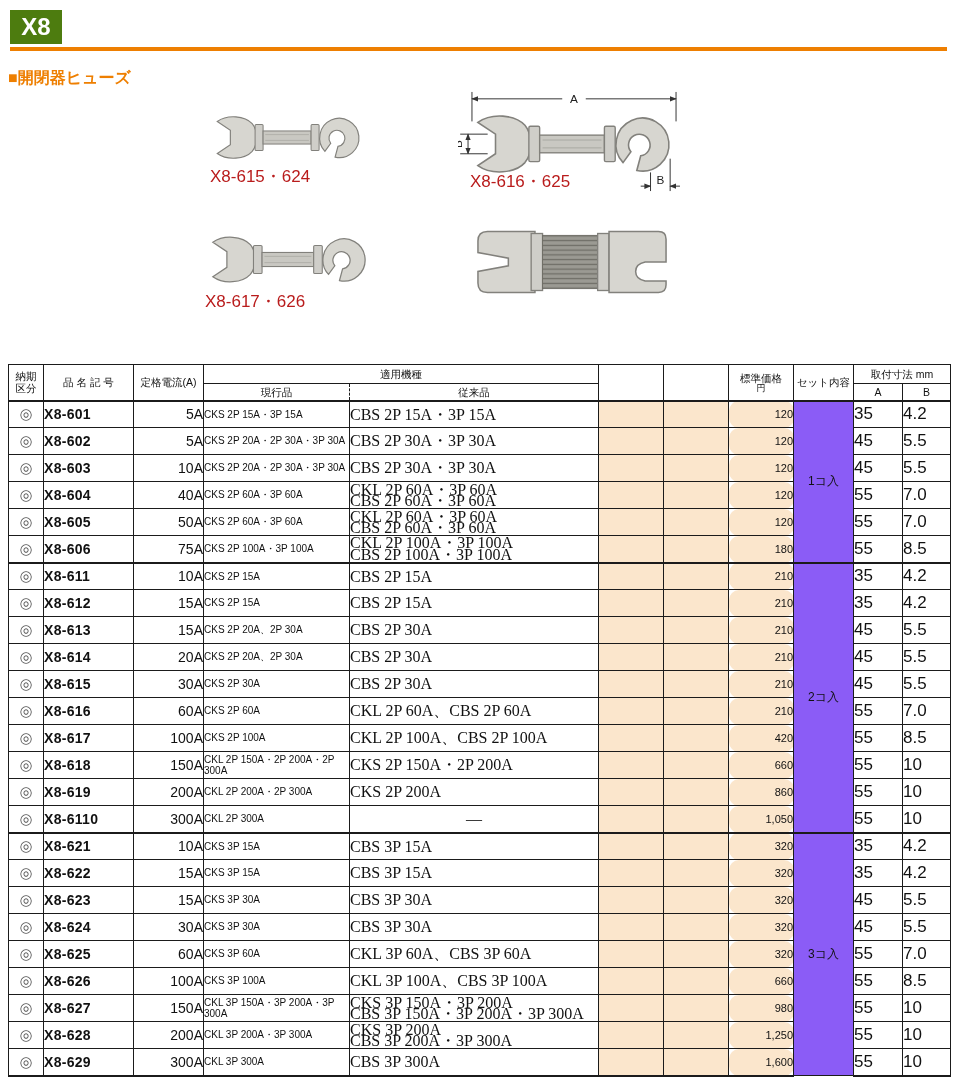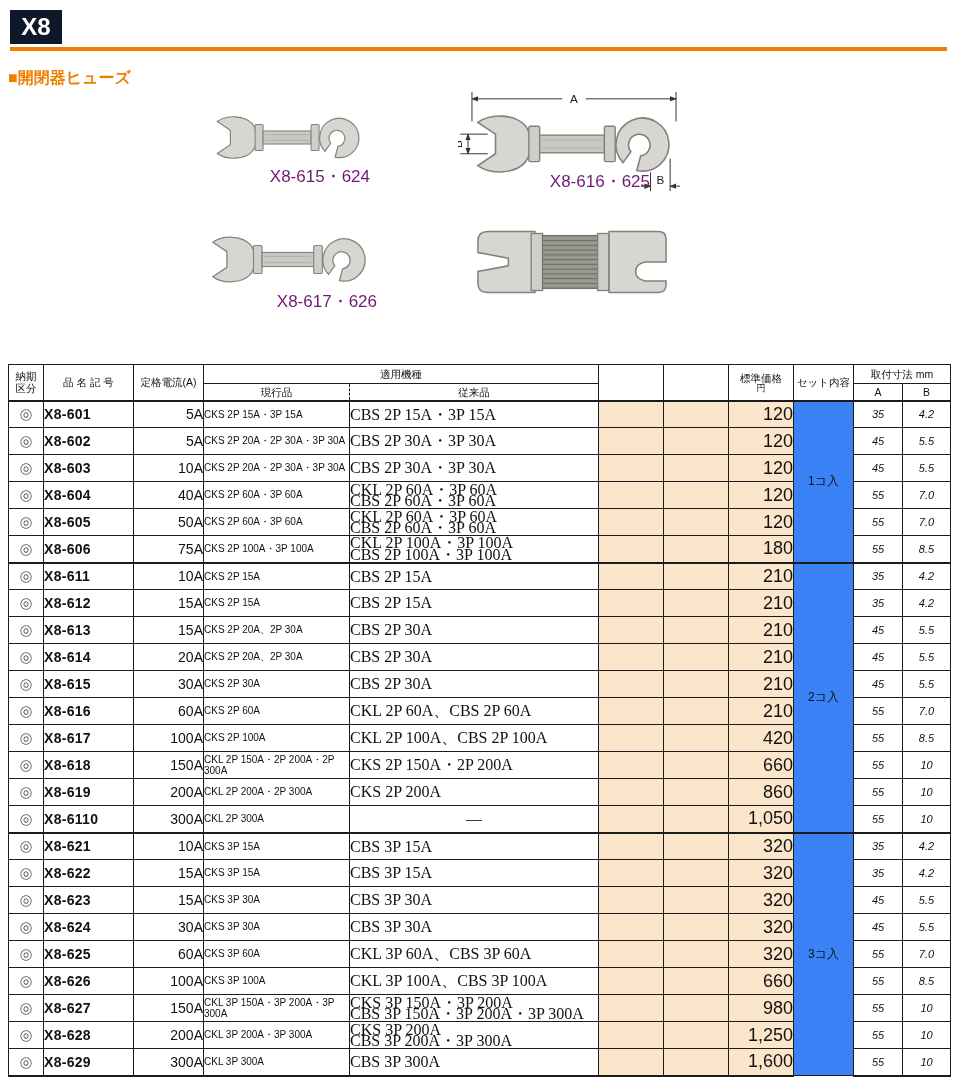--- a/index.html
+++ b/index.html
@@ -1,29 +1,29 @@
 <!DOCTYPE html>
 <html><head>
 <meta charset="utf-8">
 <style>
   html,body{margin:0;padding:0;background:#fff;}
   .page{position:relative;width:957px;height:1087px;background:#fff;overflow:hidden;
         font-family:"Liberation Sans","DejaVu Sans",sans-serif;color:#111;}
 
   
-  .code-box{position:absolute;left:10px;top:10px;width:52px;height:34px;background:#0f172a;
+  .code-box{position:absolute;left:10px;top:10px;width:52px;height:34px;background:#4d7c0f;
             color:#fff;font-size:24px;font-weight:bold;display:flex;align-items:center;justify-content:center;}
   .page-title{position:absolute;left:76px;top:9px;margin:0;font-size:23px;font-weight:bold;color:#ee7f01;letter-spacing:1px;}
   .rule{position:absolute;left:10px;top:47px;width:937px;height:4px;background:#ee7f01;}
   .section-title{position:absolute;left:8px;top:68px;margin:0;font-size:16px;font-weight:bold;color:#ee7f01;}
 
   
   .fig{position:absolute;}
   .fig svg{display:block;}
-  .fig-caption{position:absolute;font-size:17px;color:#701a75;text-align:right;}
+  .fig-caption{position:absolute;font-size:17px;color:#b91c1c;text-align:left;}
   .metal{fill:#d7d6d0;stroke:#82817c;stroke-width:1.6;}
   .metal2{fill:#c9c8c2;stroke:#82817c;stroke-width:1.4;}
   .collar{fill:#cfcec9;stroke:#82817c;stroke-width:1.4;}
   .barline{stroke:#a9a8a2;stroke-width:1;}
   .dim{stroke:#333;stroke-width:1;fill:none;}
   .dim-text{font-size:12px;fill:#222;}
 
   
   table.spec{position:absolute;left:8px;top:364px;width:942px;border-collapse:collapse;table-layout:fixed;
              border:1px solid #1b1b1b;}
@@ -38,23 +38,23 @@
   .spec tbody tr:last-child td{border-bottom:2px solid #1b1b1b;}
   .c-delivery{text-align:center;color:#5a5a5a;font-size:15px;}
   .c-code{font-weight:bold;font-size:14px;padding-left:12px;letter-spacing:.3px;}
   .c-amp{text-align:right;font-size:14px;}
   .c-cur{font-size:10px;padding-left:6px;line-height:11.5px;border-right:1px dashed #1b1b1b;margin-top:13px;}
   .c-conv{font-size:16px;padding-left:7px;line-height:11.5px;border-left:1px dashed #1b1b1b;white-space:pre-line;font-family:Liberation Serif, serif;}
   .c-conv.center{text-align:center;padding-left:0;}
   .h-cur{border-right:1px dashed #1b1b1b !important;}
   .h-conv{border-left:1px dashed #1b1b1b !important;}
   .c-blank{background:#fbe6cc;}
-  .c-price{background:#fbe6cc;text-align:right;padding-right:9px;font-size:18px;}
-  .c-set{text-align:center;font-size:12px;background:#3b82f6;}
-  .c-dima,.c-dimb{text-align:center;font-size:11px;font-style:italic;}
+  .c-price{background:#fbe6cc;text-align:right;padding-right:9px;font-size:11px;border-radius:10px;}
+  .c-set{text-align:center;font-size:12px;background:#8b5cf6;}
+  .c-dima,.c-dimb{font-size:17px;}
 </style>
 </head>
 <body>
 
 <div class="page">
 
   <svg width="0" height="0" style="position:absolute">
     <defs>
       <marker id="arr" viewBox="0 0 10 10" refX="9" refY="5" markerWidth="7" markerHeight="7" orient="auto-start-reverse">
         <path d="M0,1 L10,5 L0,9 Z" fill="#333"></path>

